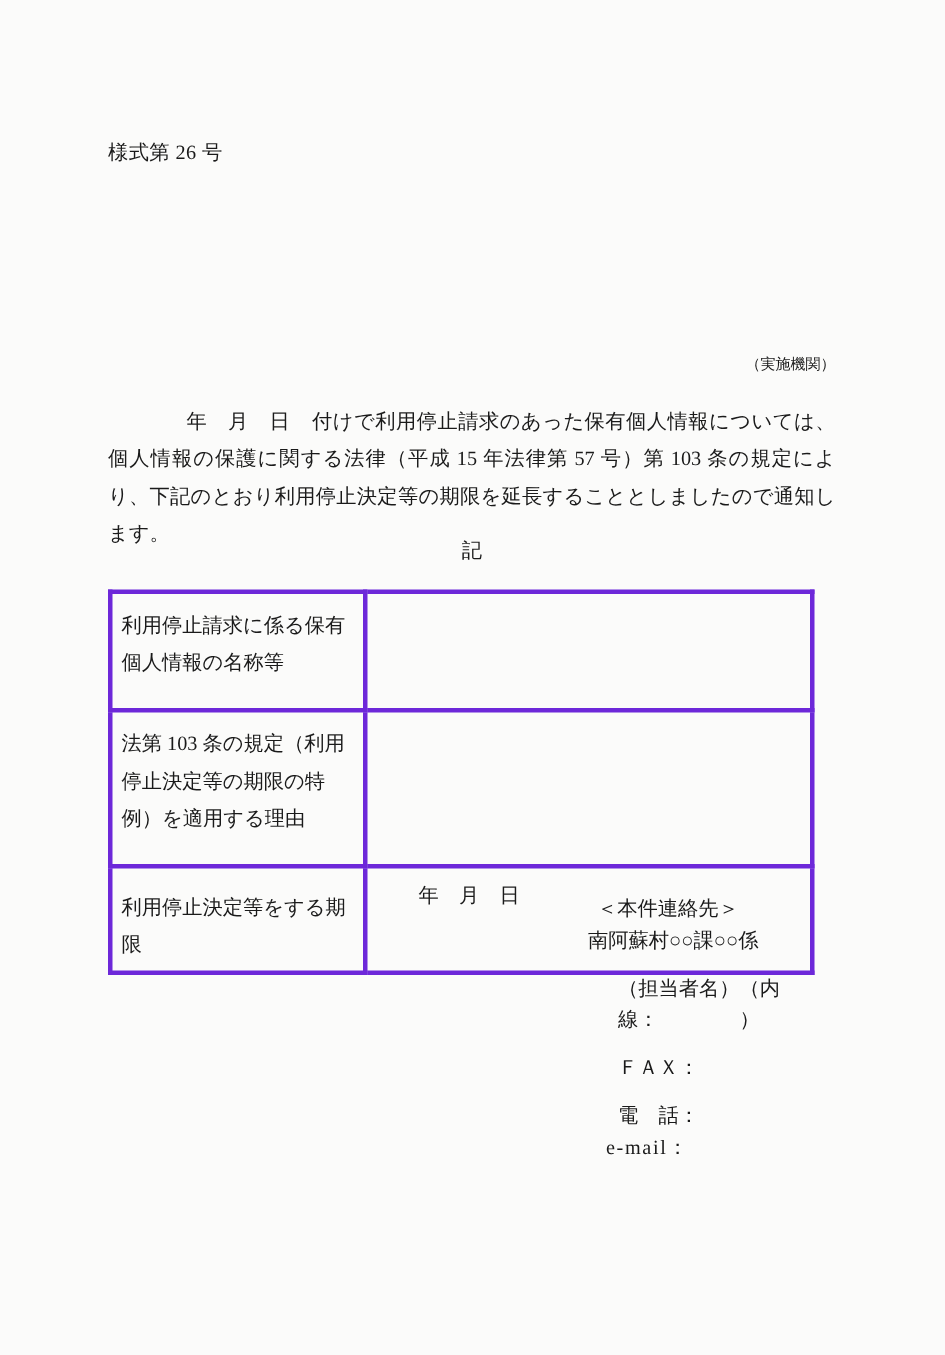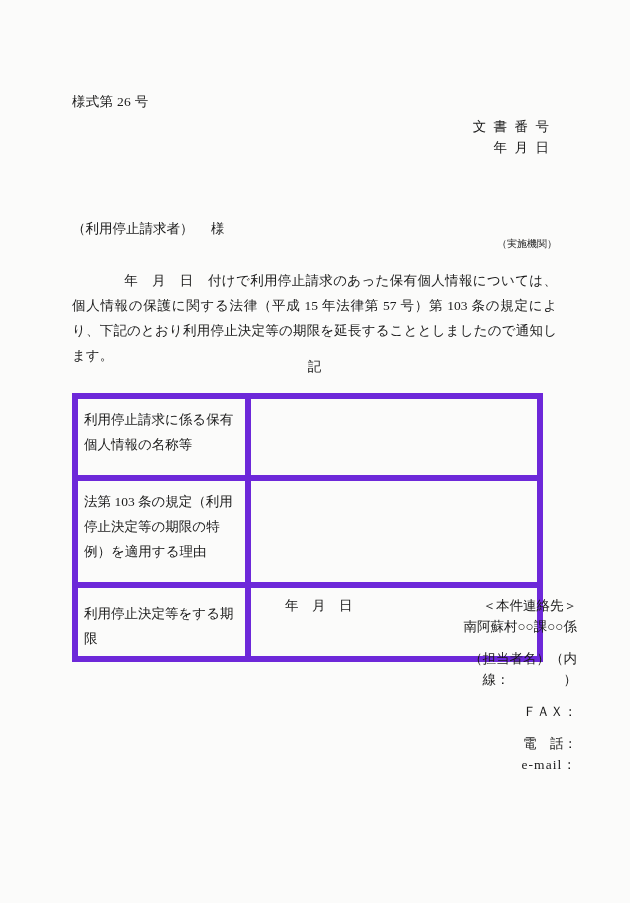--- a/index.html
+++ b/index.html
@@ -104,21 +104,21 @@
   .tbl {
     position: absolute;
     left: 72px;
     top: 393px;
     width: 471px;
     border-collapse: collapse;
     table-layout: fixed;
     font-size: 13.5px;
   }
   .tbl td {
-    border: 6px solid #6d28d9;
+    border: 3px solid #6d28d9;
     padding: 0;
     vertical-align: top;
   }
   .tbl td.label {
     width: 156px;
     padding: 8px 5px 8px 6px;
     line-height: 25px;
   }
   .tbl td.value {
     padding: 8px 6px;
@@ -134,47 +134,39 @@
     margin-left: 28px;
   }
 
   
   .contact {
     position: absolute;
     left: 392px;
     top: 595px;
     font-size: 13.5px;
     line-height: 21px;
-    text-align: right;
   }
   .contact .c-head { margin-left: 6px; }
-  .contact .c-org  { margin-left: 48px; }
+  .contact .c-org  { }
   .contact .c-line { margin-left: 20px; margin-top: 11px; }
   .contact .c-mail {
     margin-left: 12px;
     font-family: "Liberation Serif", "DejaVu Serif", serif;
     letter-spacing: .08em;
   }
 </style>
 </head>
 <body>
 
 <div class="page">
 
   <div class="col form-no">様式第 26 号</div>
 
-  <div class="col doc-meta">
-    <div class="meta-line-1">文書番号</div>
-    <div class="meta-line-2">年月日</div>
-  </div>
-
-
-  <div class="col addressee">
-    <span>（利用停止請求者）</span><span class="honorific">様</span>
-  </div>
+
+
 
   <div class="col issuer">（実施機関）</div>
 
   <div class="col body-text">
     <span class="indent"></span><span>年　月　日</span><span class="sp"></span><span>付けで利用停止請求のあった保有個人情報については、個人情報の保護に関する法律（平成 15 年法律第 57 号）第 103 条の規定により、下記のとおり利用停止決定等の期限を延長することとしましたので通知します。</span>
   </div>
 
   <div class="col ki">記</div>
 
   <table class="tbl">

